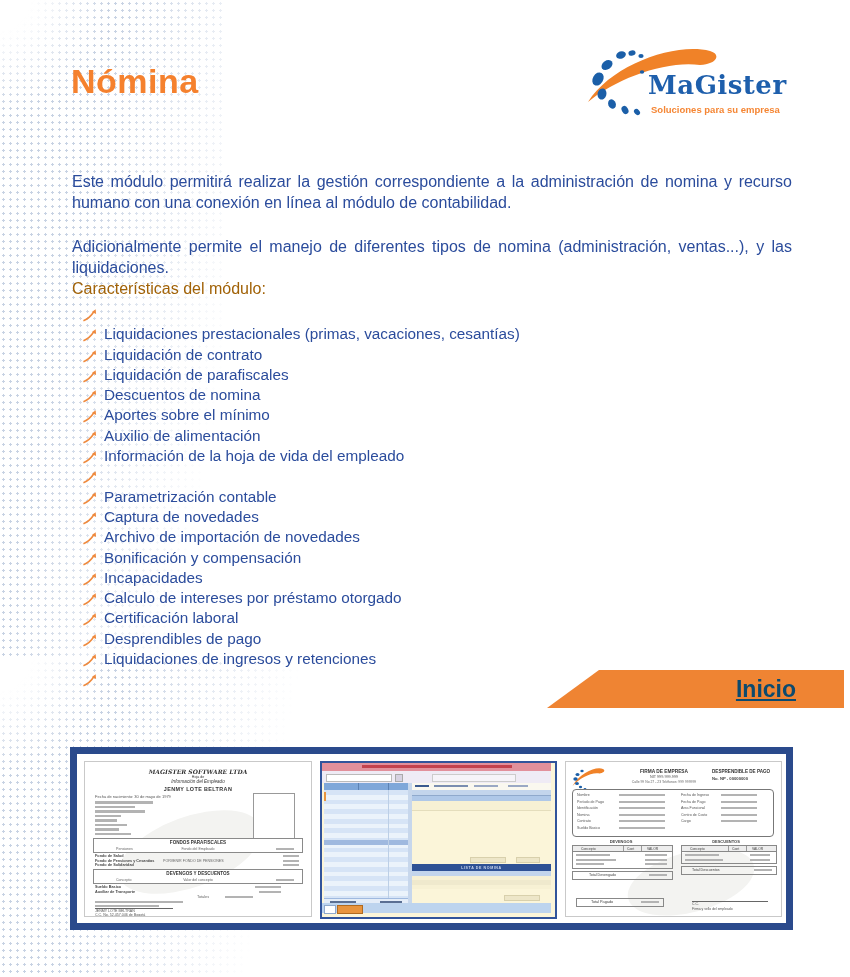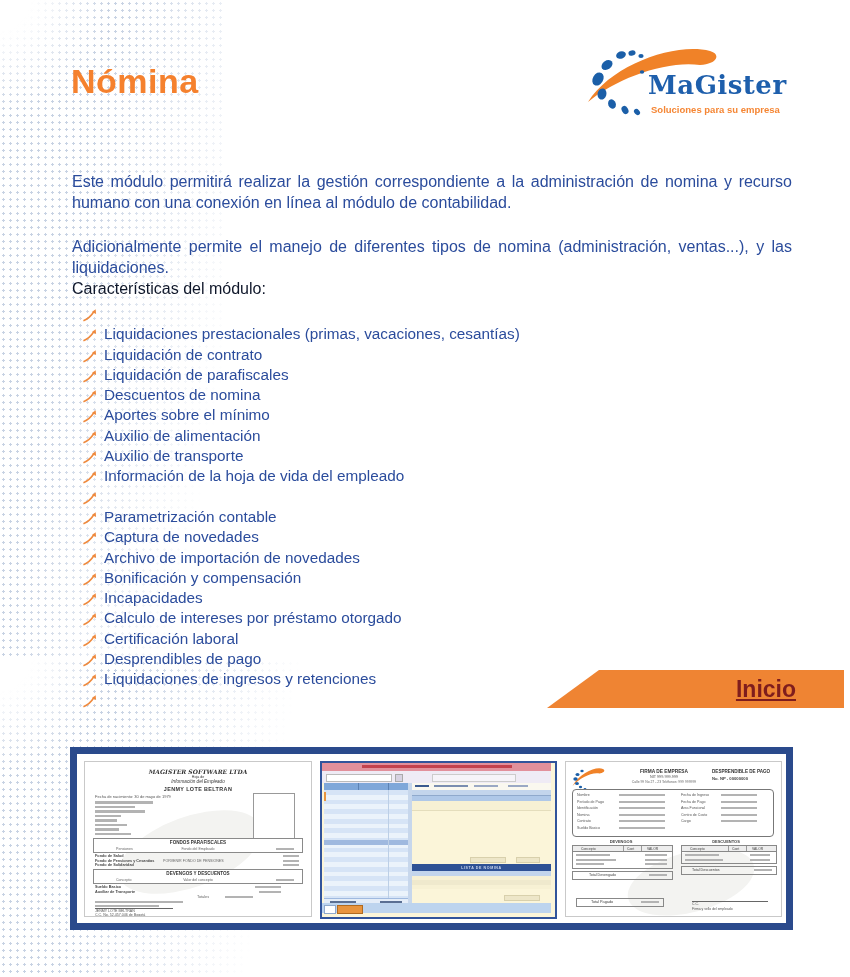--- a/index.html
+++ b/index.html
@@ -20,29 +20,29 @@
     color:#F5812E;letter-spacing:.5px;}
   .logo{position:absolute;left:584px;top:42px;width:215px;height:78px;}
   .logo-name{position:absolute;left:64px;top:28px;font-family:"DejaVu Serif",serif;
     font-weight:bold;font-size:26px;color:#1E5FAC;letter-spacing:.5px;}
   .logo-tag{position:absolute;left:67px;top:62px;font-size:9.5px;color:#F58634;font-weight:bold;}
   
   .para{position:absolute;left:72px;width:720px;font-size:16px;line-height:1.3;
     color:#2B4C9C;text-align:justify;}
   .p1{top:156px;}
   .p2{top:221px;}
-  .feat-head{position:absolute;left:72px;top:280px;font-size:16px;color:#0f172a;}
+  .feat-head{position:absolute;left:72px;top:280px;font-size:16px;color:#a16207;}
   .features{position:absolute;left:82px;top:305px;margin:0;padding:0;list-style:none;width:720px;}
   .features li{display:flex;align-items:flex-start;height:20.3px;font-size:15.3px;color:#2B4C9C;}
   .features .arrow{flex:0 0 16px;margin-top:3px;margin-right:6px;}
   
   .banner{position:absolute;left:547px;top:670px;width:297px;height:38px;background:#EF8433;
     clip-path:polygon(52px 0,100% 0,100% 100%,0 100%);
     display:flex;align-items:center;justify-content:flex-end;}
-  .banner a{color:#7f1d1d;font-size:23px;font-weight:bold;text-decoration:underline;
+  .banner a{color:#0c4a6e;font-size:23px;font-weight:bold;text-decoration:underline;
     margin-right:48px;cursor:pointer;}
   
   .shots{position:absolute;left:70px;top:747px;width:709px;height:169px;background:#fff;
     border:7px solid #2A4A8C;display:flex;gap:8px;padding:0;}
   .thumb{position:relative;margin-top:7px;height:154px;overflow:hidden;background:#fff;}
   .doc{border:1px solid #C9C9C9;}
   .t1{width:226px;margin-left:7px;}
   .t2{width:233px;border:2px solid #31549B;background:#FBF5D9;}
   .t3{width:215px;}
   .wm{position:absolute;background:#F3F3F1;border-radius:50%;}
@@ -142,29 +142,20 @@
         <span>Aportes sobre el mínimo</span>
       </li>
       <li>
         <span class="arrow">
           <svg width="15" height="15" viewBox="0 0 16 16">
             <path d="M1.5 13.5 C 6 12, 9.8 8.5, 13 3.5" stroke="#EF8A3E" fill="none" stroke-width="1.7"></path>
             <path d="M14.6 1.4 L15 6.4 L10.6 4.2 Z" fill="#EF8A3E"></path>
           </svg>
         </span>
         <span>Auxilio de alimentación</span>
-      </li>
-      <li>
-        <span class="arrow">
-          <svg width="15" height="15" viewBox="0 0 16 16">
-            <path d="M1.5 13.5 C 6 12, 9.8 8.5, 13 3.5" stroke="#EF8A3E" fill="none" stroke-width="1.7"></path>
-            <path d="M14.6 1.4 L15 6.4 L10.6 4.2 Z" fill="#EF8A3E"></path>
-          </svg>
-        </span>
-        <span>Auxilio de transporte</span>
       </li>
       <li>
         <span class="arrow">
           <svg width="15" height="15" viewBox="0 0 16 16">
             <path d="M1.5 13.5 C 6 12, 9.8 8.5, 13 3.5" stroke="#EF8A3E" fill="none" stroke-width="1.7"></path>
             <path d="M14.6 1.4 L15 6.4 L10.6 4.2 Z" fill="#EF8A3E"></path>
           </svg>
         </span>
         <span>Información de la hoja de vida del empleado</span>
       </li>

